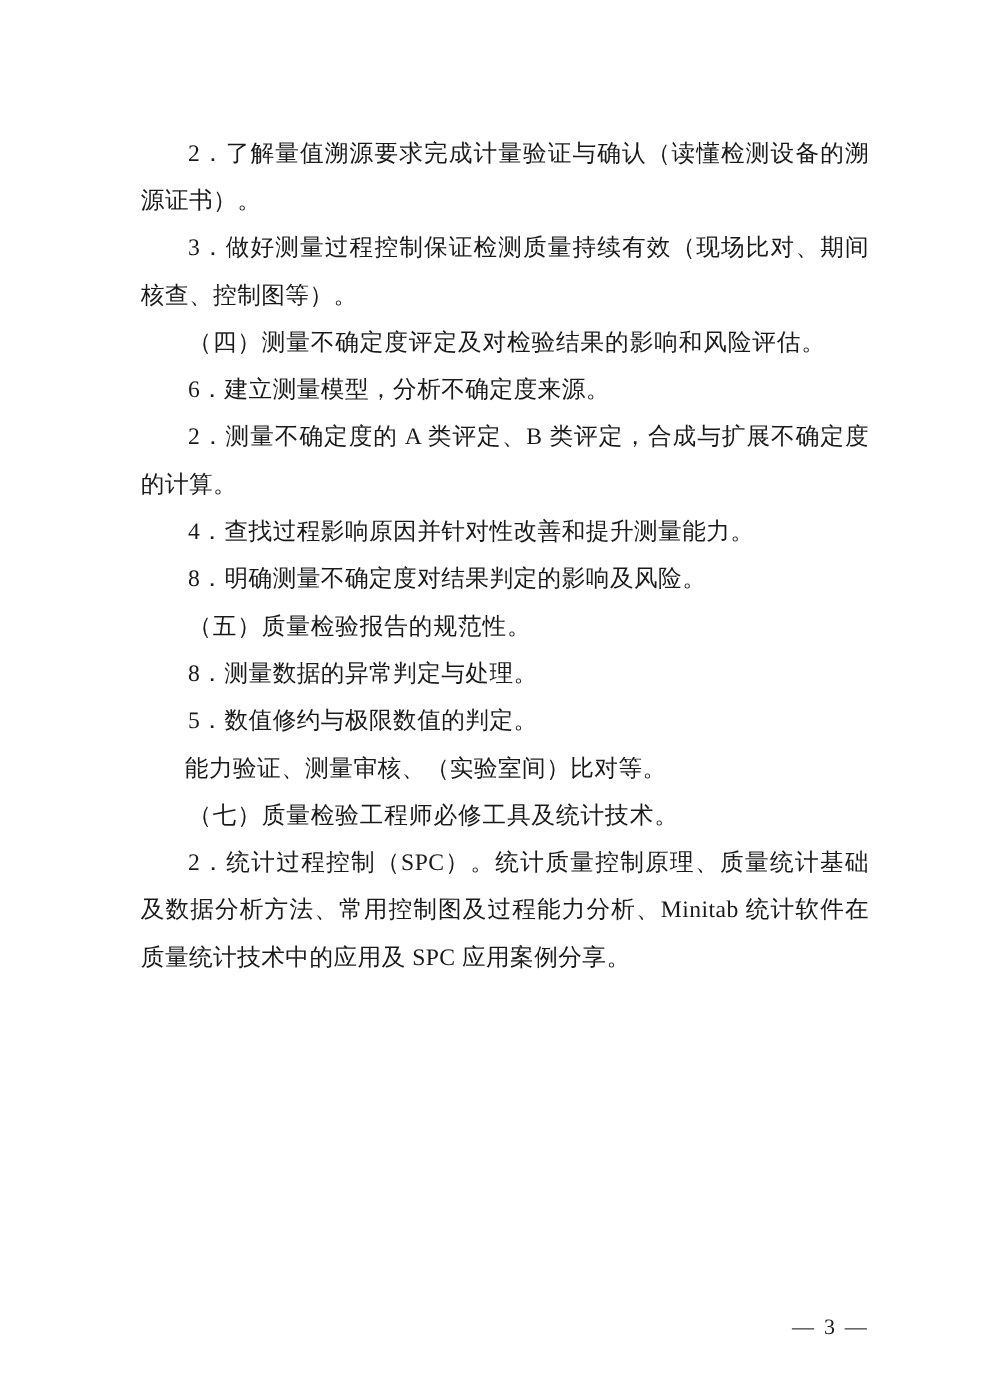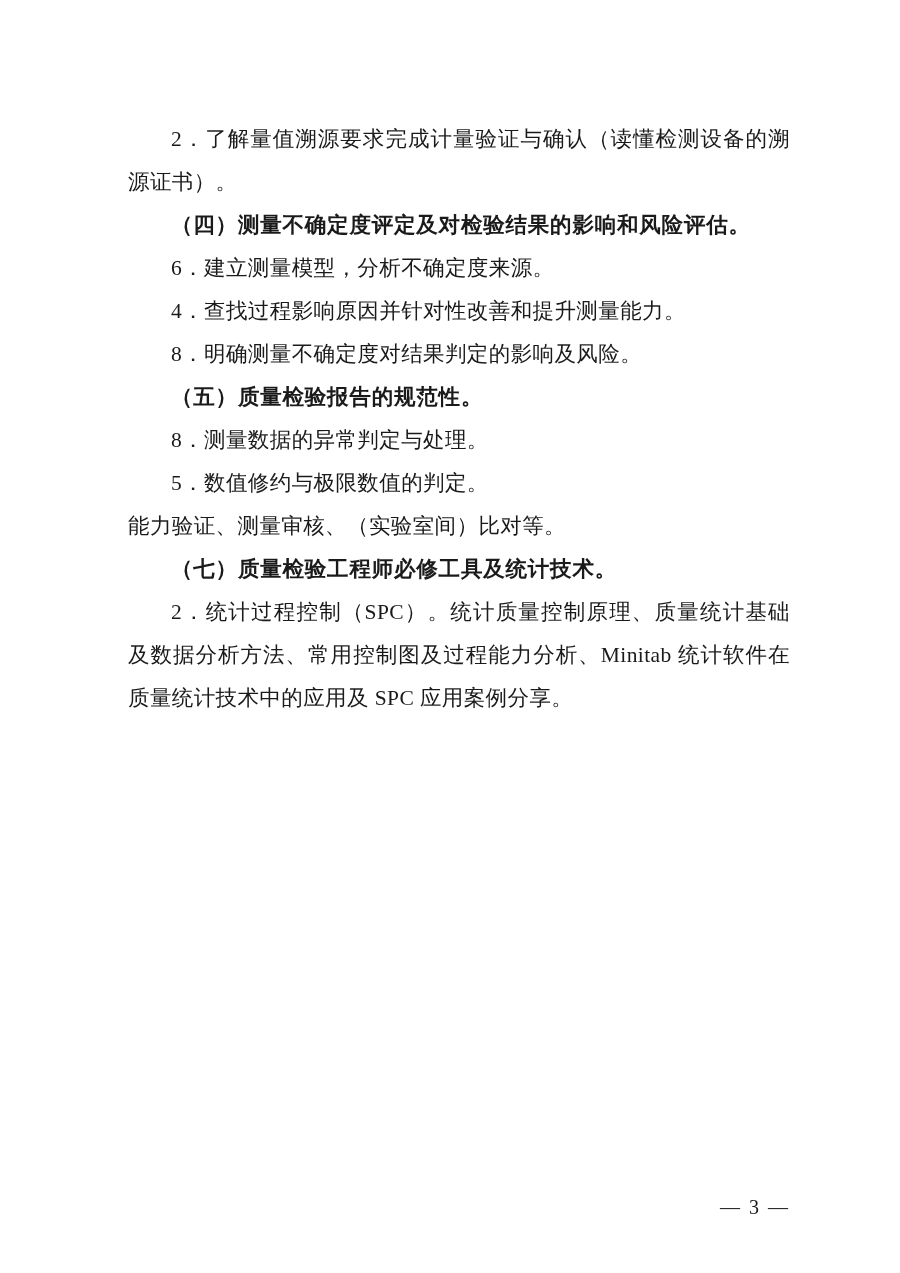--- a/index.html
+++ b/index.html
@@ -27,45 +27,48 @@
     text-align: justify;
     text-justify: inter-ideograph;
     letter-spacing: 0.4px;
   }
   .para {
     margin: 0;
     text-indent: 2em;
     font-weight: 400;
   }
   .para.heading {
-    font-weight: bold;
+    font-weight: normal;
     letter-spacing: 0.8px;
   }
   .para.noindent {
     text-indent: 0;
+    margin-left: 40px;
   }
   .page-number {
     position: absolute;
     left: 0;
     right: 110px;
     bottom: 54px;
     text-align: right;
     font-size: 20px;
     color: #1a1a1a;
     letter-spacing: 2px;
   }
 </style>
 </head>
 <body>
 
 <div class="page">
   <div class="doc-body">
     <p class="para">2．了解量值溯源要求完成计量验证与确认（读懂检测设备的溯源证书）。</p>
+    <p class="para">3．做好测量过程控制保证检测质量持续有效（现场比对、期间核查、控制图等）。</p>
     <p class="para heading">（四）测量不确定度评定及对检验结果的影响和风险评估。</p>
     <p class="para">6．建立测量模型，分析不确定度来源。</p>
+    <p class="para">2．测量不确定度的 A 类评定、B 类评定，合成与扩展不确定度的计算。</p>
     <p class="para">4．查找过程影响原因并针对性改善和提升测量能力。</p>
     <p class="para">8．明确测量不确定度对结果判定的影响及风险。</p>
     <p class="para heading">（五）质量检验报告的规范性。</p>
     <p class="para">8．测量数据的异常判定与处理。</p>
     <p class="para">5．数值修约与极限数值的判定。</p>
     <p class="para noindent">能力验证、测量审核、（实验室间）比对等。</p>
     <p class="para heading">（七）质量检验工程师必修工具及统计技术。</p>
     <p class="para">2．统计过程控制（SPC）。统计质量控制原理、质量统计基础及数据分析方法、常用控制图及过程能力分析、Minitab 统计软件在质量统计技术中的应用及 SPC 应用案例分享。</p>
   </div>
   <div class="page-number">— 3 —</div>

